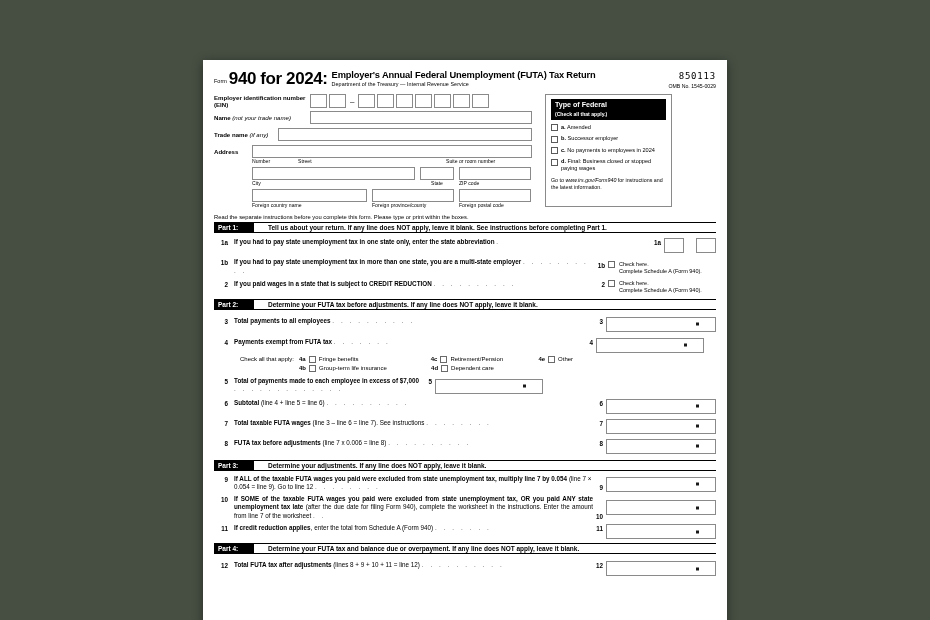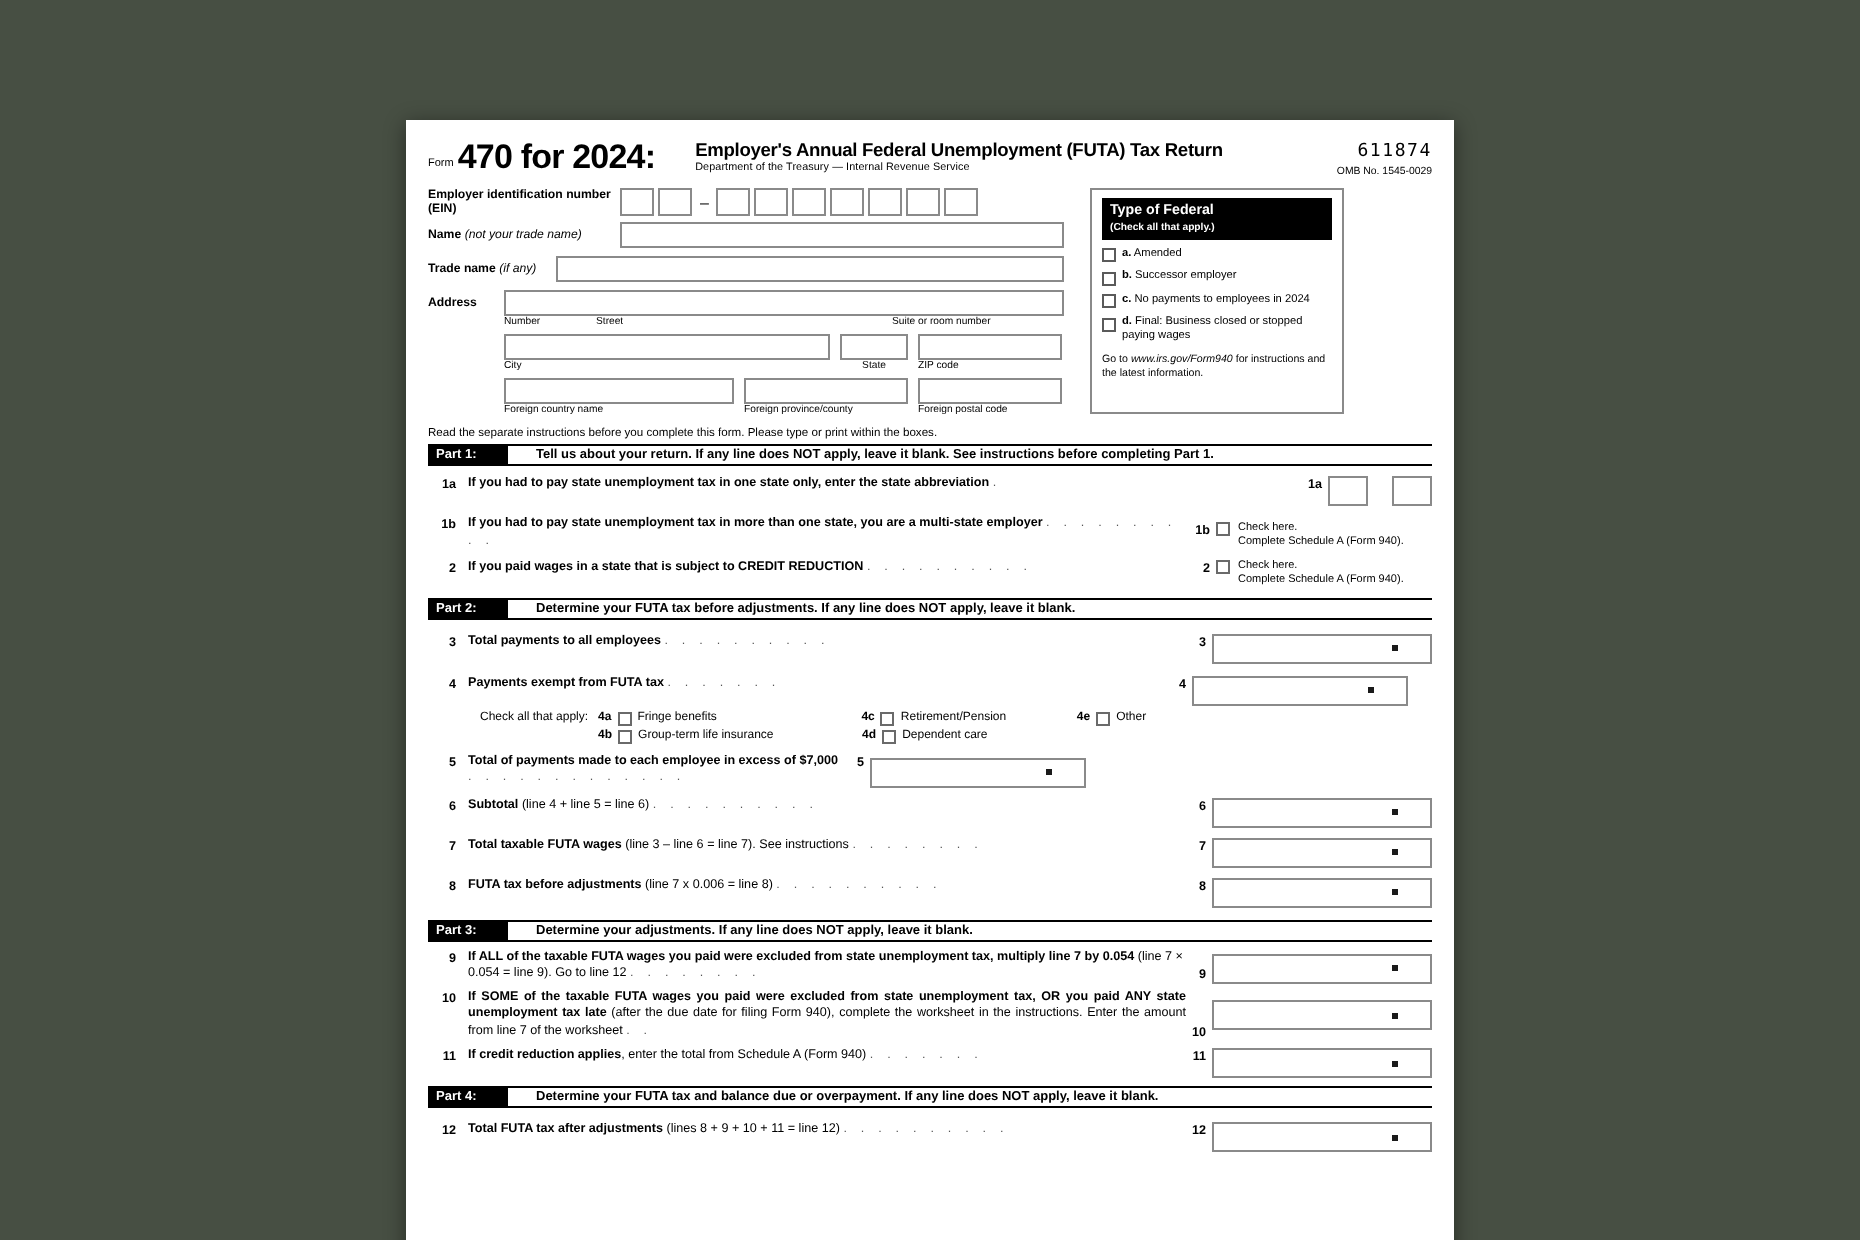--- a/index.html
+++ b/index.html
@@ -19,21 +19,21 @@
     overflow: hidden;
     color: #000;
   }
   .sheet { padding: 10px 11px 0 11px; }
 
   
   .masthead { display: flex; align-items: flex-start; }
   .mh-left { display: flex; align-items: baseline; white-space: nowrap; }
   .lbl-form { font-size: 5.5px; font-weight: normal; margin-right: 2px; position: relative; top: -1px; }
   .form-no { font-size: 17px; font-weight: bold; letter-spacing: -0.4px; line-height: 1; }
-  .mh-mid { margin-left: 20px; flex: 1; }
+  .mh-mid { margin-left: 4px; flex: 1; }
   .mh-title { font-size: 9.3px; font-weight: bold; line-height: 1.1; letter-spacing: -0.15px; }
   .mh-sub { font-size: 5.4px; margin-top: 1px; letter-spacing: 0.05px; }
   .mh-right { text-align: right; white-space: nowrap; padding-top: 1px; }
   .omb-code { font-family: "DejaVu Sans Mono", monospace; font-size: 9px; letter-spacing: 0.8px; }
   .omb-no { font-size: 5.2px; margin-top: 2px; }
 
   
   .topblock { display: flex; margin-top: 5px; gap: 6px; }
   .top-left { width: 325px; }
   .top-right { width: 127px; }
@@ -93,28 +93,28 @@
 </style>
 </head>
 <body>
 
 <div id="page">
  <div class="sheet">
 
   <div class="masthead">
     <div class="mh-left">
       <span class="lbl-form">Form</span>
-      <span class="form-no">470 for 2024:</span>
+      <span class="form-no">940 for 2024:</span>
     </div>
     <div class="mh-mid">
       <div class="mh-title">Employer's Annual Federal Unemployment (FUTA) Tax Return</div>
       <div class="mh-sub">Department of the Treasury — Internal Revenue Service</div>
     </div>
     <div class="mh-right">
-      <div class="omb-code">611874</div>
+      <div class="omb-code">850113</div>
       <div class="omb-no">OMB No. 1545-0029</div>
     </div>
   </div>
 
   <div class="topblock">
 
     <div class="top-left">
 
       <div class="einrow">
         <div class="ein-label">Employer identification number (EIN)</div>

